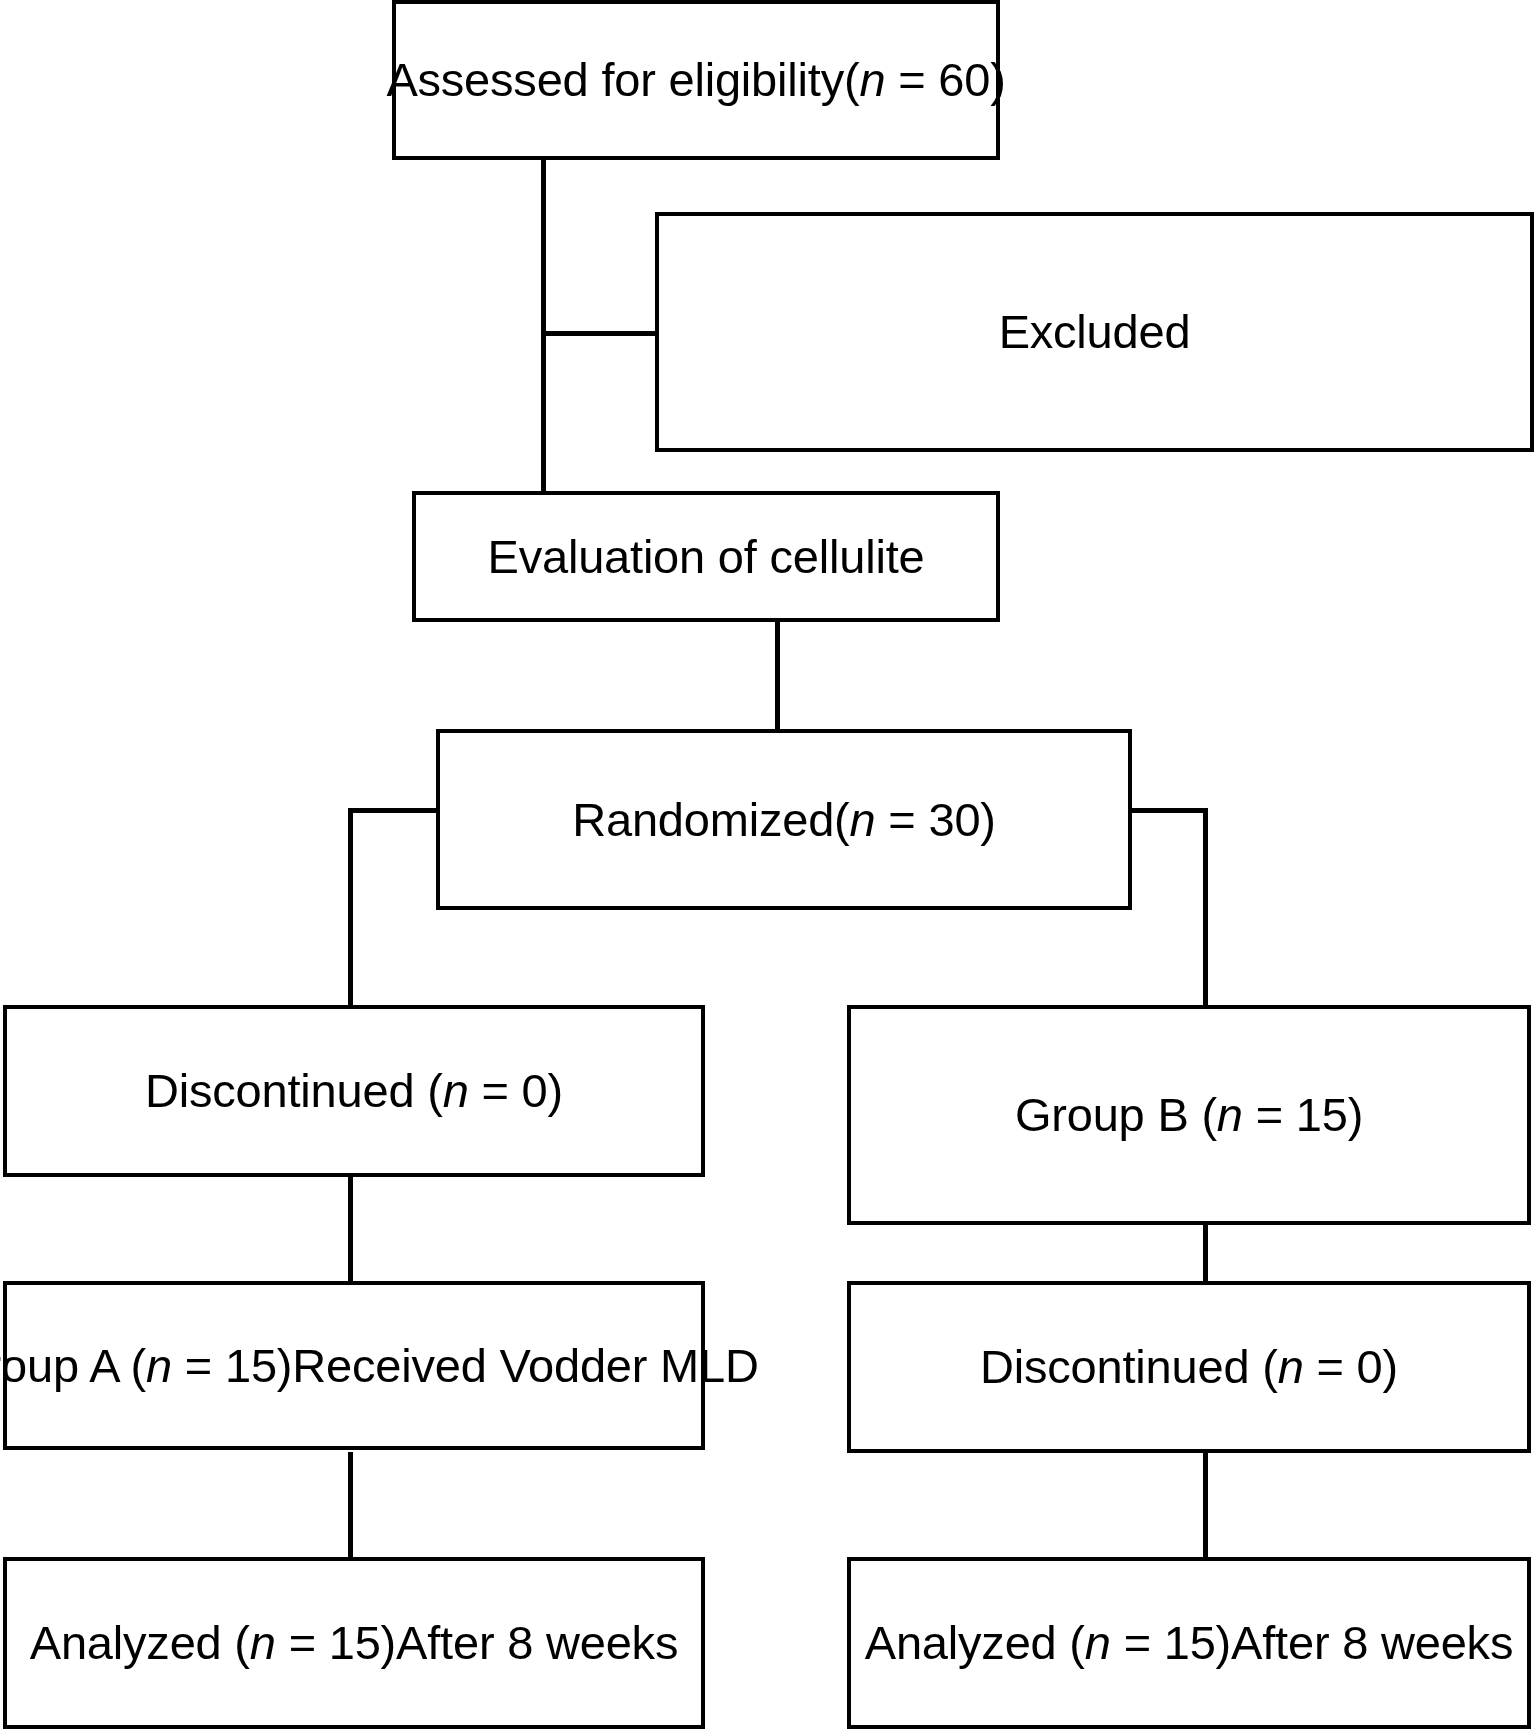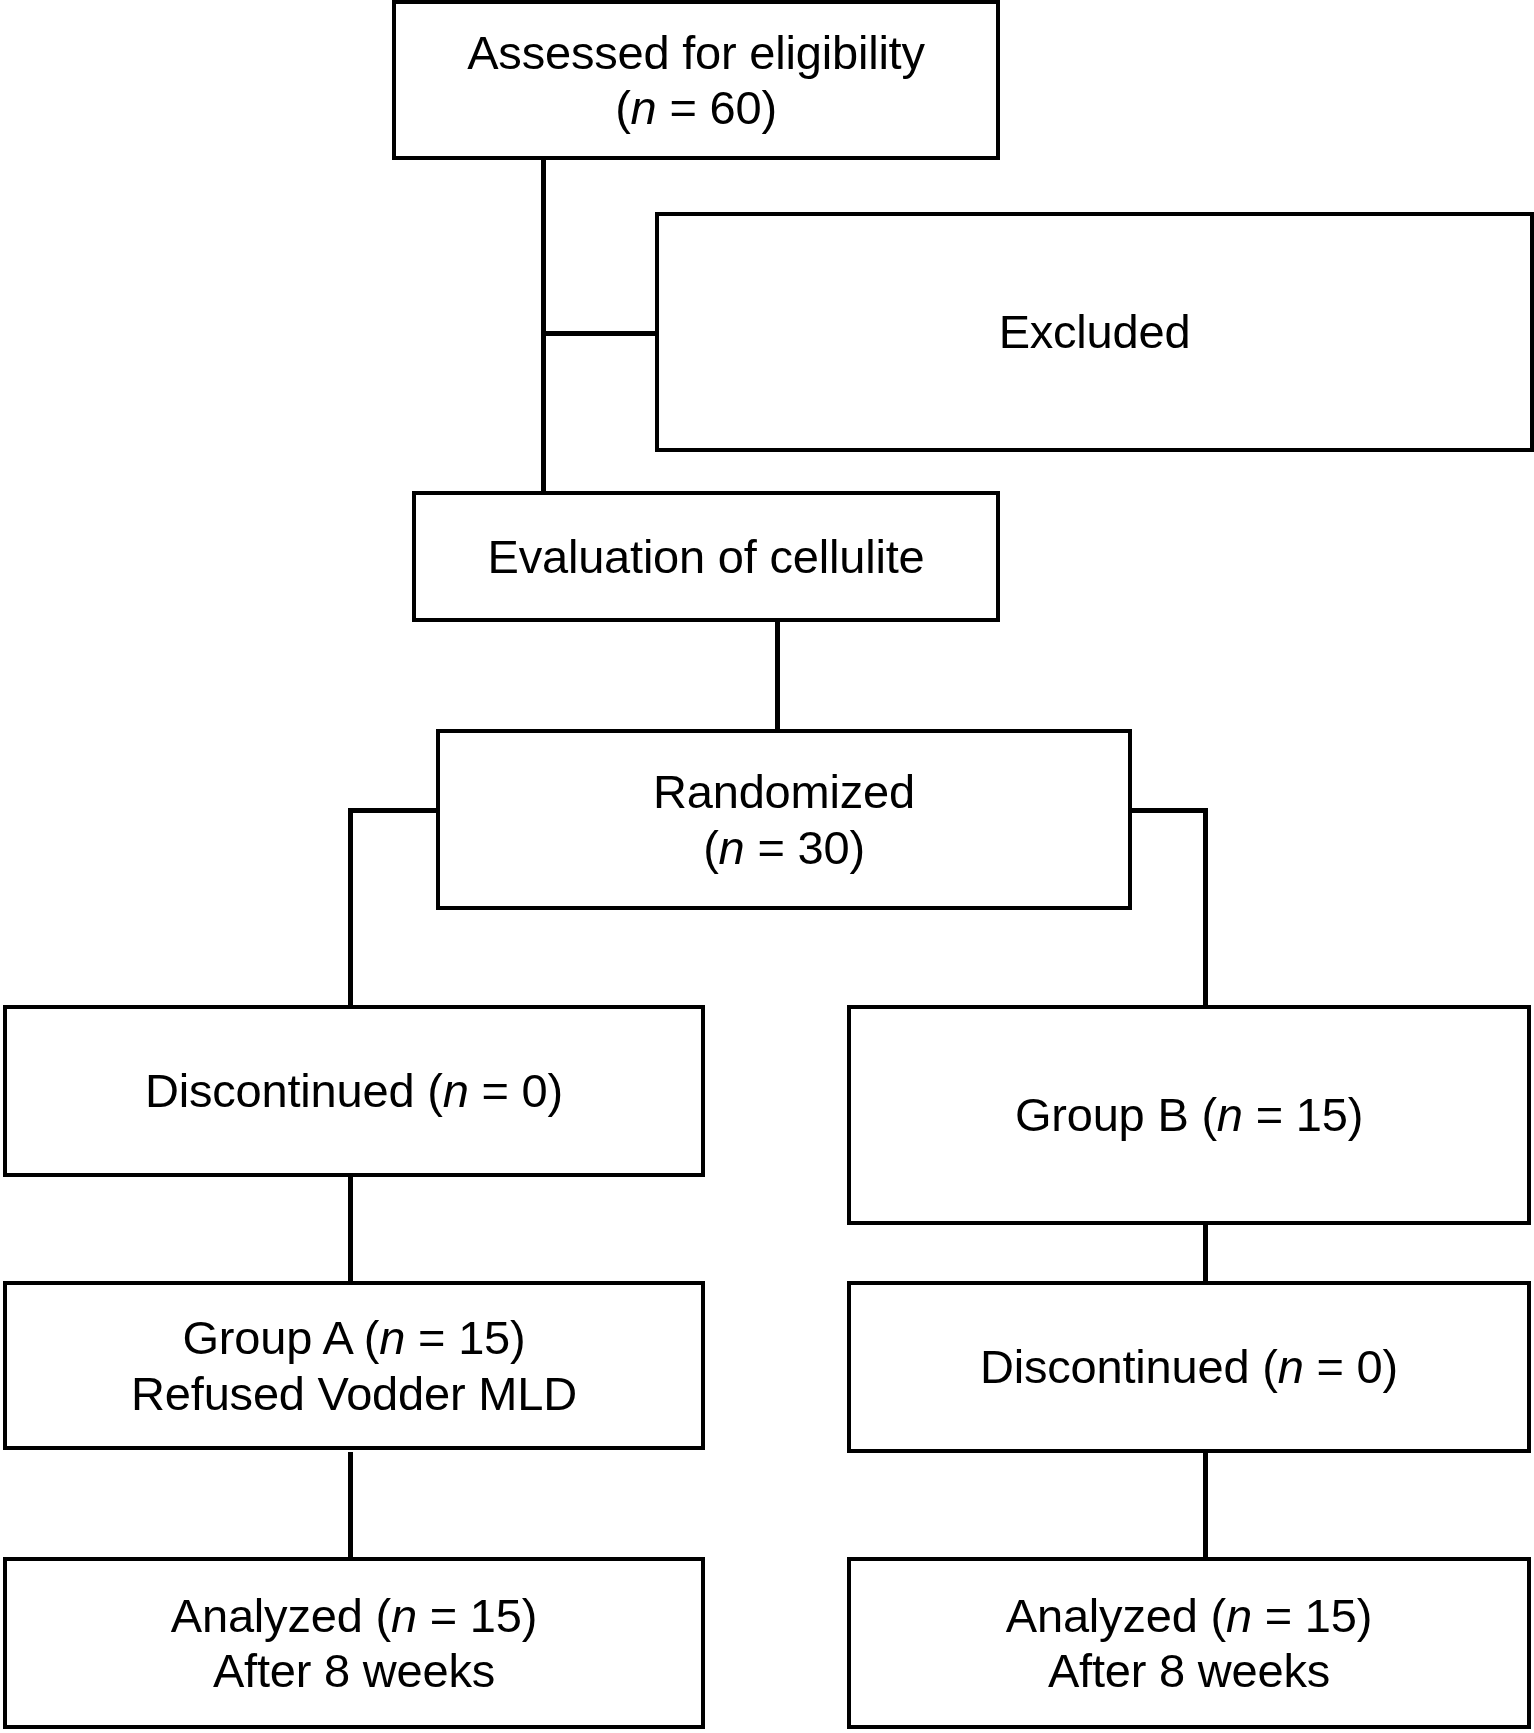--- a/index.html
+++ b/index.html
@@ -14,21 +14,21 @@
     background: #ffffff;
     font-family: "Liberation Sans", "DejaVu Sans", sans-serif;
     overflow: hidden;
   }
   .box {
     position: absolute;
     box-sizing: border-box;
     border: 4px solid #000000;
     background: #ffffff;
     display: flex;
-    flex-direction: column;
+    flex-direction: row;
     align-items: center;
     justify-content: center;
     text-align: center;
     color: #000000;
     z-index: 5;
   }
   .box .line {
     display: block;
     white-space: nowrap;
     font-size: 47px;
@@ -93,21 +93,21 @@
   <div class="box" style="left:3px; top:1005px; width:702px; height:172px;">
     <span class="line"><span>Discontinued (</span><i>n</i><span> = 0)</span></span>
   </div>
 
   <div class="box" style="left:847px; top:1005px; width:684px; height:220px;">
     <span class="line"><span>Group B (</span><i>n</i><span> = 15)</span></span>
   </div>
 
   <div class="box" style="left:3px; top:1281px; width:702px; height:169px;">
     <span class="line"><span>Group A (</span><i>n</i><span> = 15)</span></span>
-    <span class="line">Refused Vodder MLD</span>
+    <span class="line">Received Vodder MLD</span>
   </div>
 
   <div class="box" style="left:847px; top:1281px; width:684px; height:172px;">
     <span class="line"><span>Discontinued (</span><i>n</i><span> = 0)</span></span>
   </div>
 
   <div class="box" style="left:3px; top:1557px; width:702px; height:172px;">
     <span class="line"><span>Analyzed (</span><i>n</i><span> = 15)</span></span>
     <span class="line">After 8 weeks</span>
   </div>

